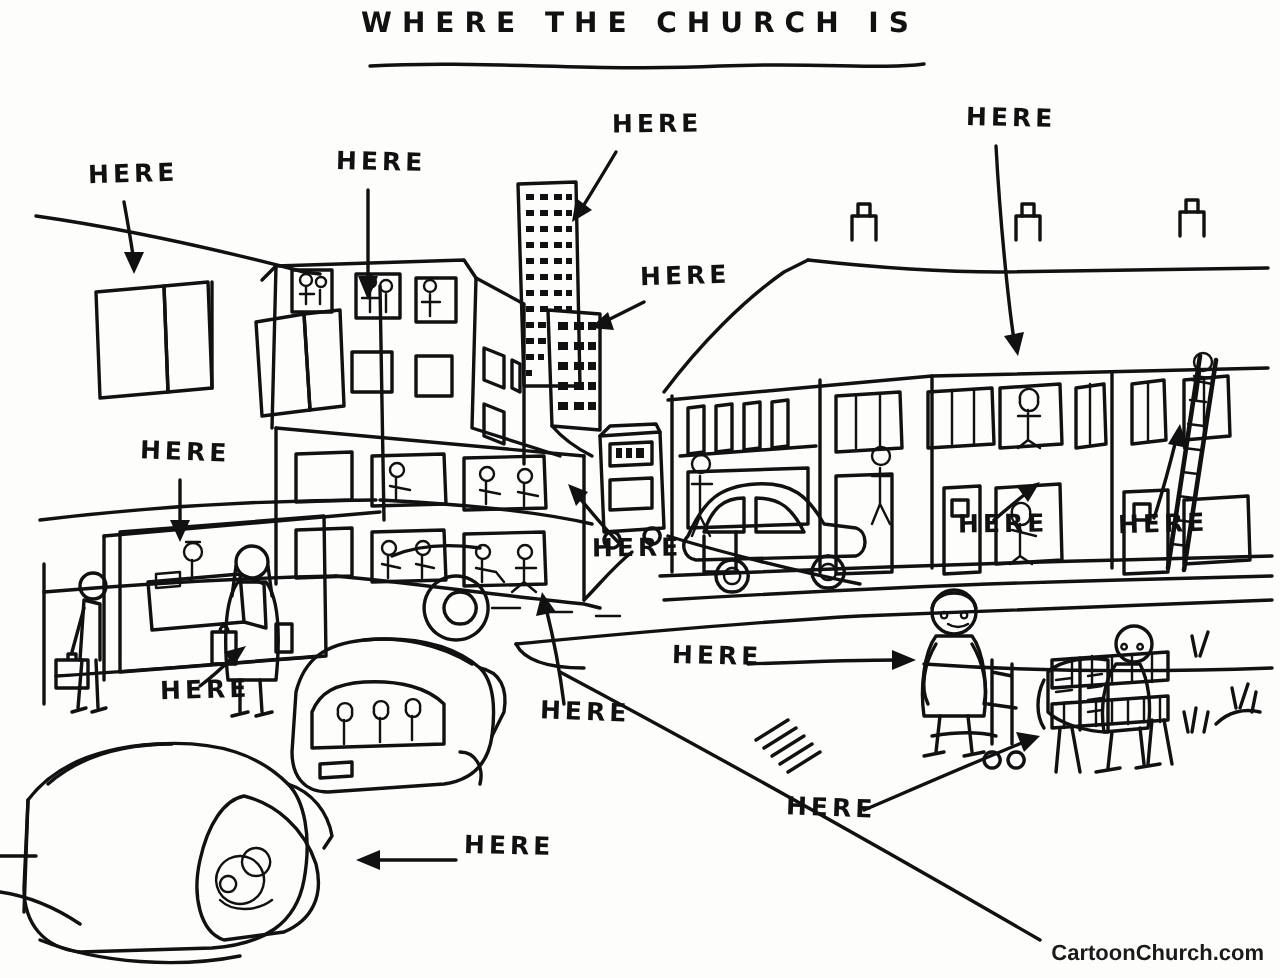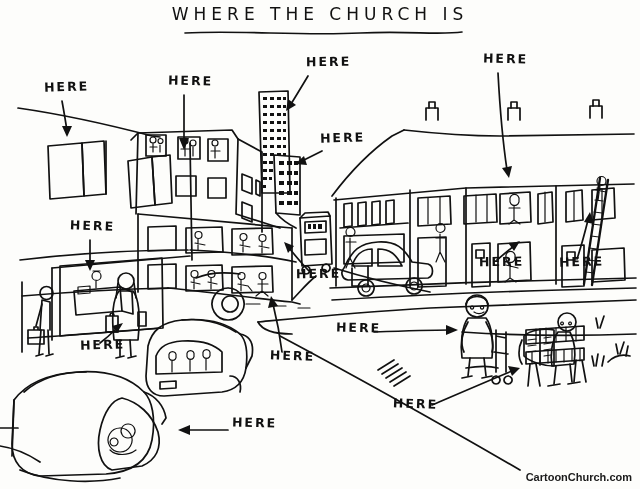--- a/index.html
+++ b/index.html
@@ -24,21 +24,21 @@
     letter-spacing:1.6px;
     user-select:none;
   }
   .here{font-size:12.5px;letter-spacing:2px;}
   .here.sk1{transform:rotate(-1.6deg);}
   .here.sk2{transform:rotate(1.4deg);}
   .here.sk3{transform:rotate(-0.6deg);}
   .here.sk4{transform:rotate(2.1deg);}
   #title{
     position:absolute;left:0;right:0;top:4px;text-align:center;
-    font-size:17px;font-weight:400;letter-spacing:5px;color:#111;
+    font-size:14px;font-weight:700;letter-spacing:5px;color:#111;
     font-family:"DejaVu Sans", sans-serif;
   }
   #watermark{
     position:absolute;right:8px;bottom:6px;
     font-family:"Liberation Sans", sans-serif;
     font-size:11px;font-weight:700;color:#1a1a1a;letter-spacing:0px;
   }
 </style>
 </head>
 <body>

